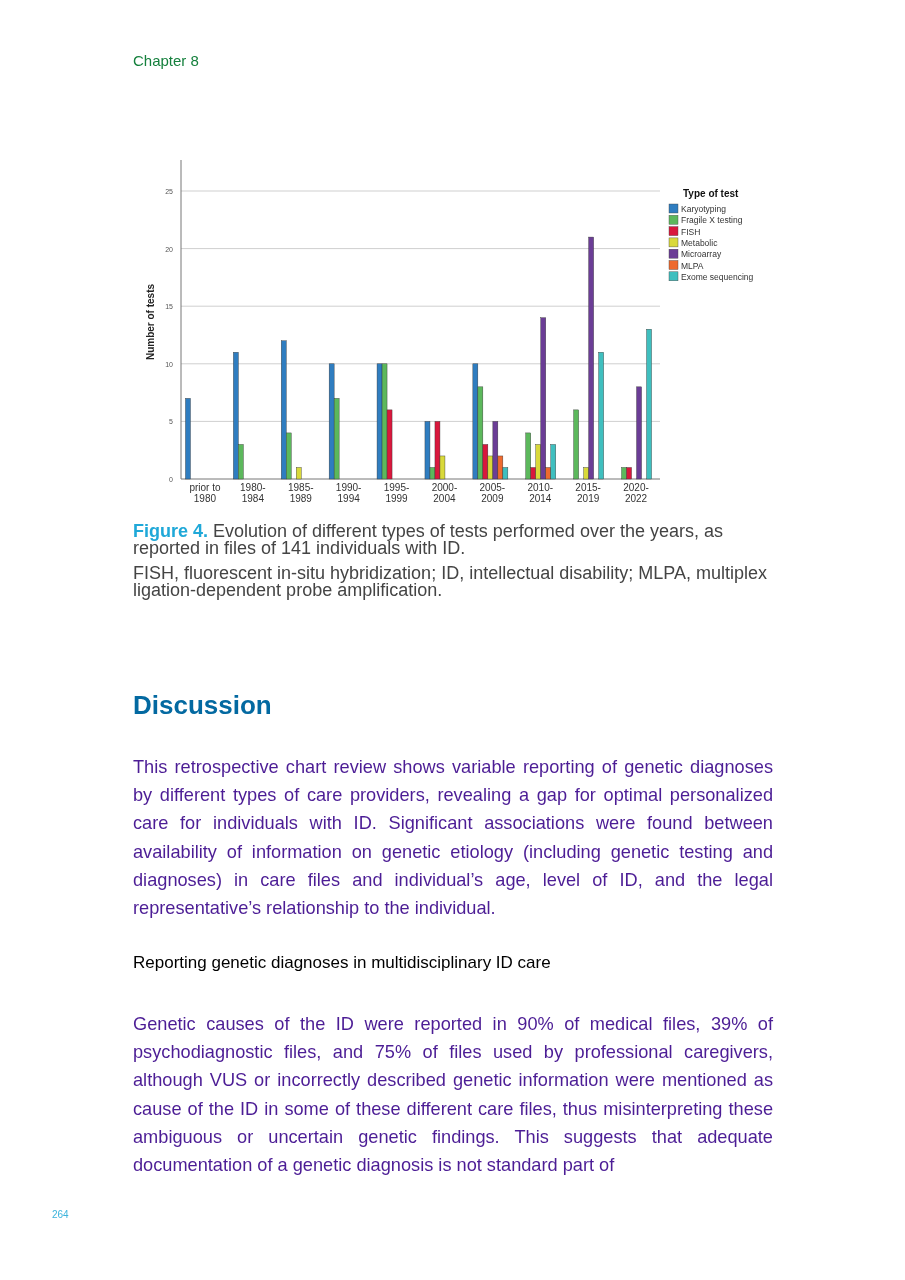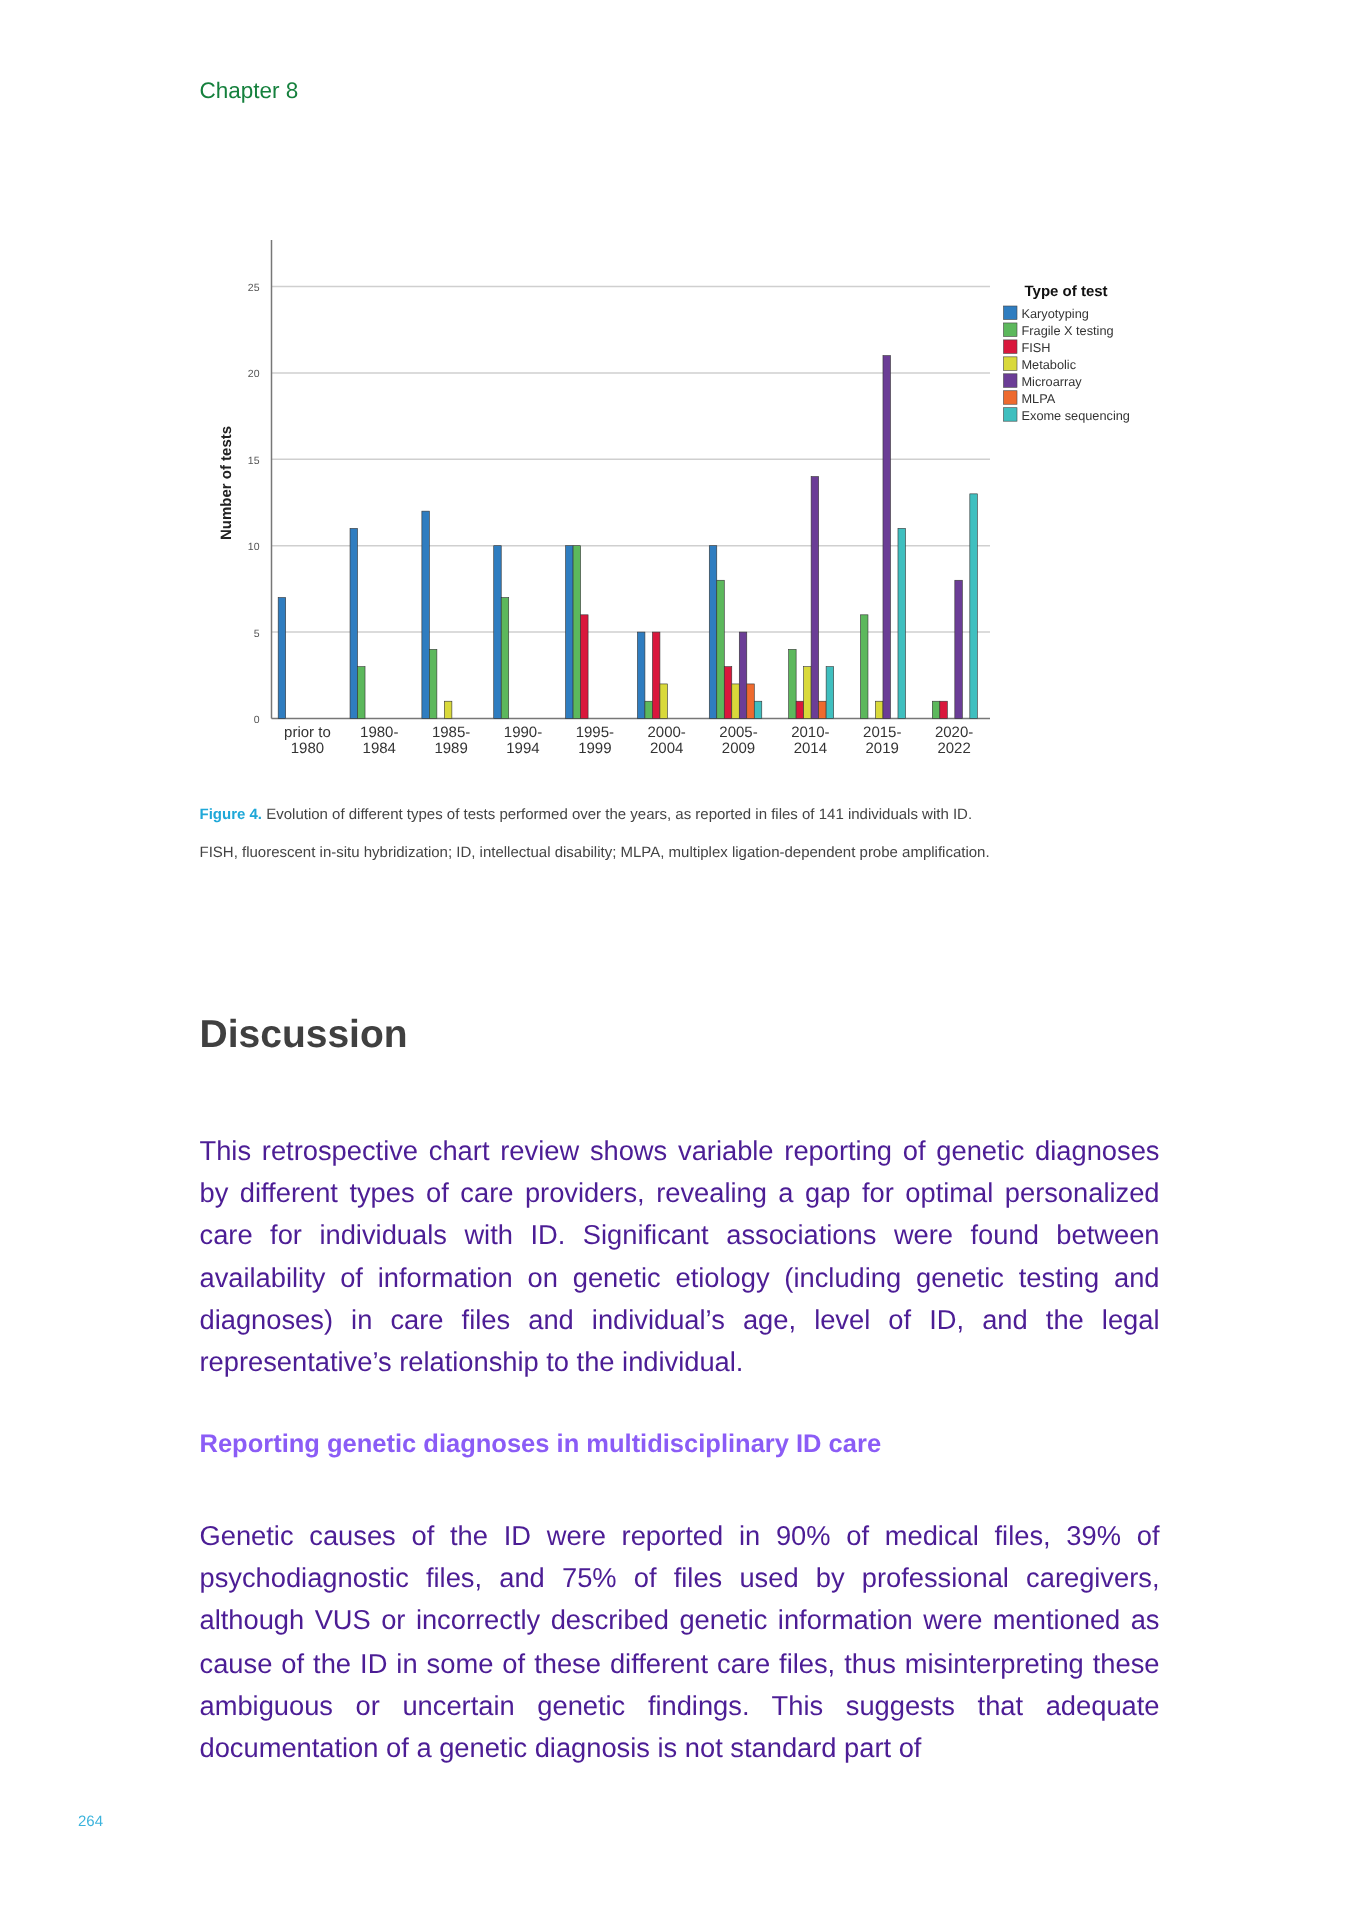--- a/index.html
+++ b/index.html
@@ -6,28 +6,28 @@
   body {
     width: 905px; height: 1280px; position: relative; background: #ffffff;
     font-family: "Liberation Sans", sans-serif; color: #3a3a3a; overflow: hidden;
   }
   .chapter { position: absolute; left: 133px; top: 52px; font-size: 15px; color: #15803d; font-weight: 300; }
   .page-num { position: absolute; left: 52px; top: 1209px; font-size: 10px; color: #3bb3dc; }
 
   .chart { position: absolute; left: 140px; top: 150px; width: 640px; height: 370px; }
   .chart svg { position: absolute; left: 0; top: 0; }
 
-  .caption { position: absolute; left: 133px; top: 535px; width: 640px; font-size: 10px; line-height: 17px; color: #444; }
+  .caption { position: absolute; left: 133px; top: 523px; width: 640px; font-size: 18px; line-height: 17px; color: #444; }
   .caption p { margin: 0 0 8px 0; }
   .fig-label { color: #1fa8d8; font-weight: bold; }
 
-  .h-disc { position: absolute; left: 133px; top: 674px; font-size: 26px; font-weight: bold; color: #404040; margin: 0; }
+  .h-disc { position: absolute; left: 133px; top: 690px; font-size: 26px; font-weight: bold; color: #0369a1; margin: 0; }
   .body-text { position: absolute; left: 133px; width: 640px; font-size: 18.2px; line-height: 28.2px; text-align: justify; color: #4c1d95; margin: 0; }
   .p1 { top: 753px; }
-  .subhead { position: absolute; left: 133px; top: 953px; font-size: 17px; font-weight: bold; color: #8b5cf6; margin: 0; }
+  .subhead { position: absolute; left: 133px; top: 953px; font-size: 17px; font-weight: normal; color: #000000; margin: 0; }
   .p2 { top: 1010px; }
 </style>
 </head>
 <body>
 
 <div class="chapter">Chapter 8</div>
 
 <div class="chart">
   <svg id="chart-svg" width="640" height="370">
       <text x="33" y="332" font-size="7" text-anchor="end" fill="#555" font-family="Liberation Sans, sans-serif">0</text>

